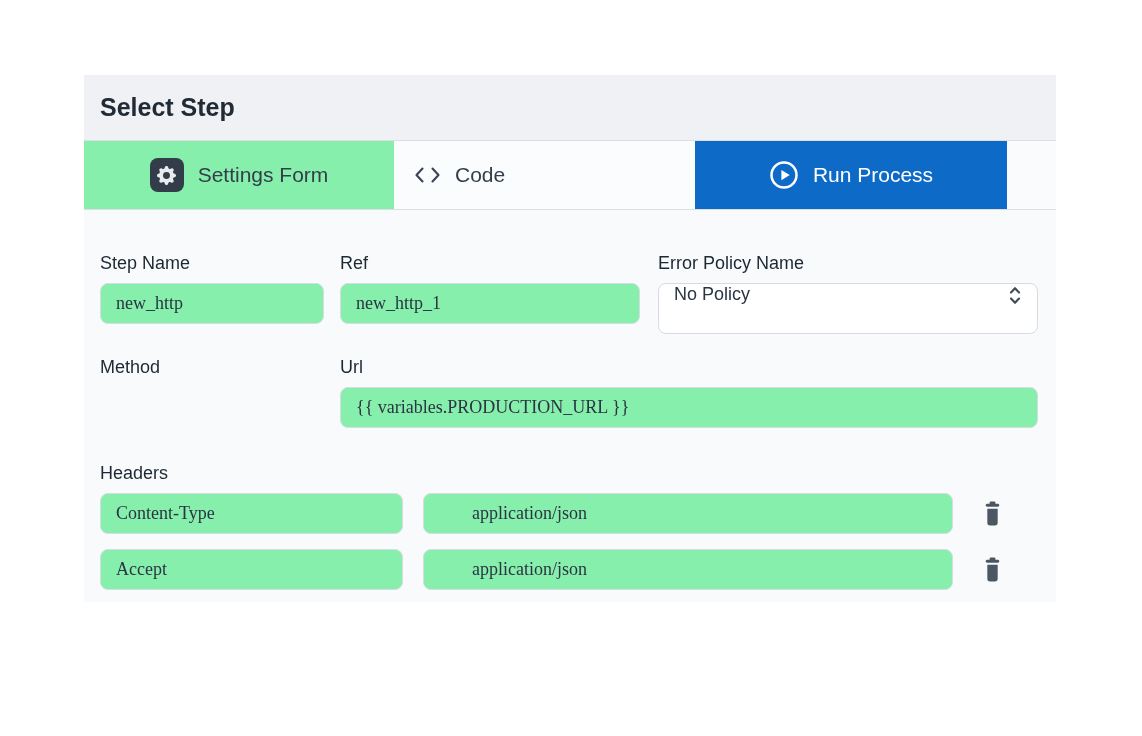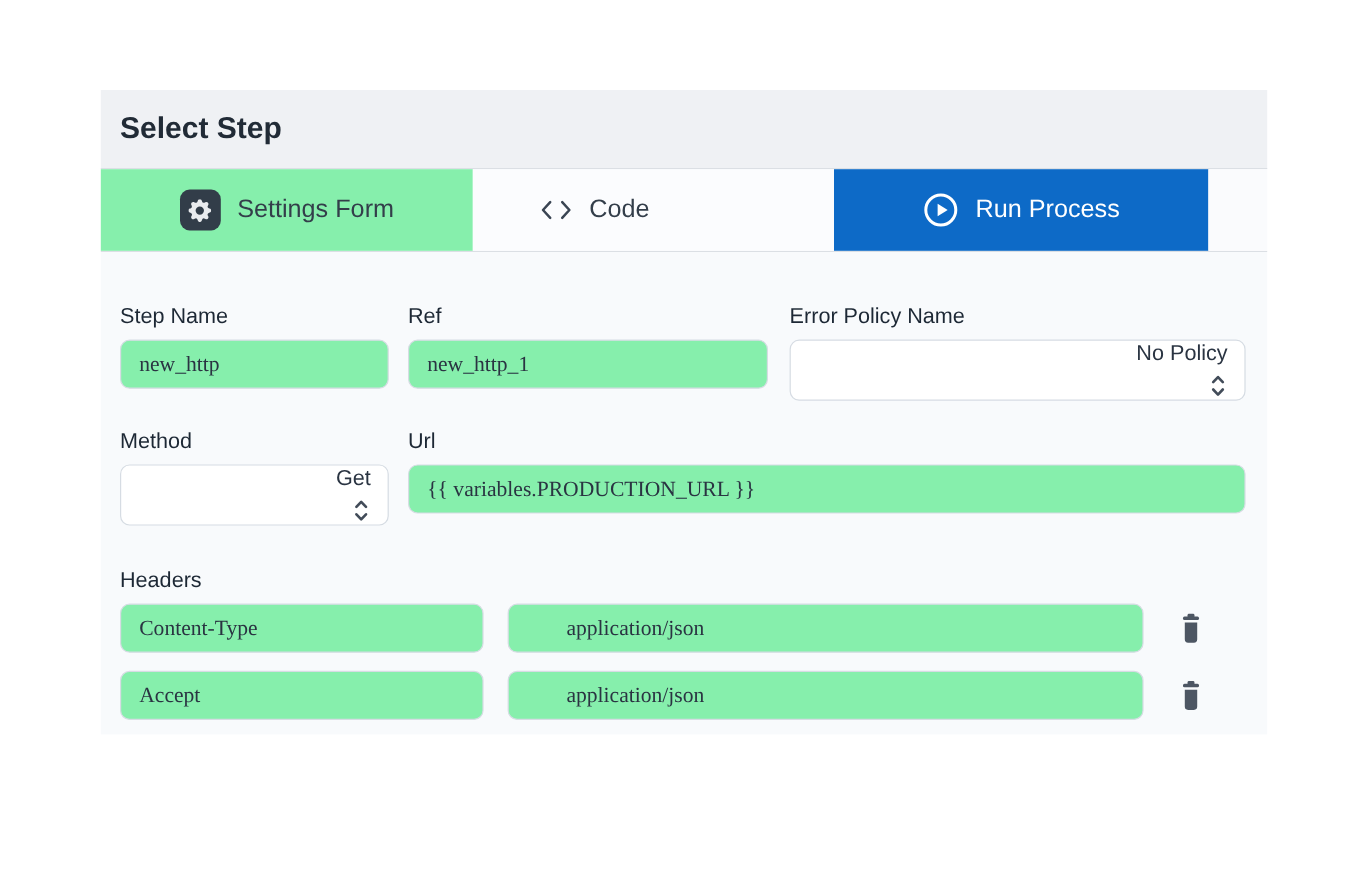--- a/index.html
+++ b/index.html
@@ -18,21 +18,21 @@
   }
   .panel-title{font-size:25px;font-weight:bold;color:#212b36;}
 
   
   .tabs{display:flex;align-items:stretch;height:68px;border-bottom:1px solid #dbdfe4;}
   .tab{
     display:flex;align-items:center;justify-content:center;gap:14px;
     font-size:21px;color:#333e4a;cursor:pointer;box-sizing:border-box;user-select:none;
   }
   .tab-settings{width:310px;background:#86efac;align-items:center;}
-  .tab-code{width:301px;background:#fbfcfe;justify-content:flex-start;padding-left:56px;}
+  .tab-code{width:301px;background:#fbfcfe;justify-content:flex-start;padding-left:20px;}
   .tab-run{width:312px;background:#0d6ac7;color:#ffffff;}
   .tab-filler{flex:1;background:#fafbfd;}
   .gear-badge{
     width:34px;height:34px;border-radius:8px;background:#323d49;
     display:flex;align-items:center;justify-content:center;flex:0 0 auto;
   }
   .icon-wrap{display:flex;align-items:center;flex:0 0 auto;}
 
   
   .panel-body{background:#f8fafc;padding:42px 18px 12px 16px;box-sizing:border-box;}
@@ -43,21 +43,21 @@
     font-size:18px;color:#1d2835;margin-bottom:9px;display:block;line-height:22px;
   }
   .text-input{
     height:41px;box-sizing:border-box;border:1px solid #d6dce3;border-radius:8px;
     background:#86efac;font-size:18px;color:#2a3442;padding:0 14px 0 15px;
     font-family:Liberation Serif, serif;outline:none;
   }
   .select{
     height:51px;box-sizing:border-box;border:1px solid #d6dce3;border-radius:8px;
     background:#ffffff;font-size:18px;color:#2a3442;padding:0 14px 0 15px;
-    display:flex;align-items:flex-end;justify-content:space-between;cursor:pointer;flex-direction:column;
+    display:flex;align-items:flex-start;justify-content:space-between;cursor:pointer;
   }
   .f-step{width:224px;margin-right:16px;}
   .f-ref{width:300px;margin-right:18px;}
   .f-policy{flex:1;}
   .f-method{width:224px;margin-right:16px;}
   .f-url{flex:1;}
 
   .headers-section{margin-top:34px;}
   .header-row{display:flex;align-items:center;margin-bottom:15px;}
   .header-row:last-child{margin-bottom:0;}
@@ -131,29 +131,20 @@
               <path d="M4 14.6 L8 18.8 L12 14.6" stroke="#424c59" stroke-width="2.2" stroke-linecap="round" stroke-linejoin="round"></path>
             </svg>
           </span>
         </div>
       </div>
     </div>
 
     <div class="form-row row2">
       <div class="field f-method">
         <label>Method</label>
-        <div class="select">
-          <span>Get</span>
-          <span class="icon-wrap">
-            <svg width="16" height="23" viewBox="0 0 16 23" fill="none" xmlns="http://www.w3.org/2000/svg">
-              <path d="M4 8.4 L8 4.2 L12 8.4" stroke="#424c59" stroke-width="2.2" stroke-linecap="round" stroke-linejoin="round"></path>
-              <path d="M4 14.6 L8 18.8 L12 14.6" stroke="#424c59" stroke-width="2.2" stroke-linecap="round" stroke-linejoin="round"></path>
-            </svg>
-          </span>
-        </div>
       </div>
       <div class="field f-url">
         <label>Url</label>
         <input class="text-input" type="text" value="{{ variables.PRODUCTION_URL }}" style="">
       </div>
     </div>
 
     <div class="headers-section">
       <span class="headers-label">Headers</span>
 

